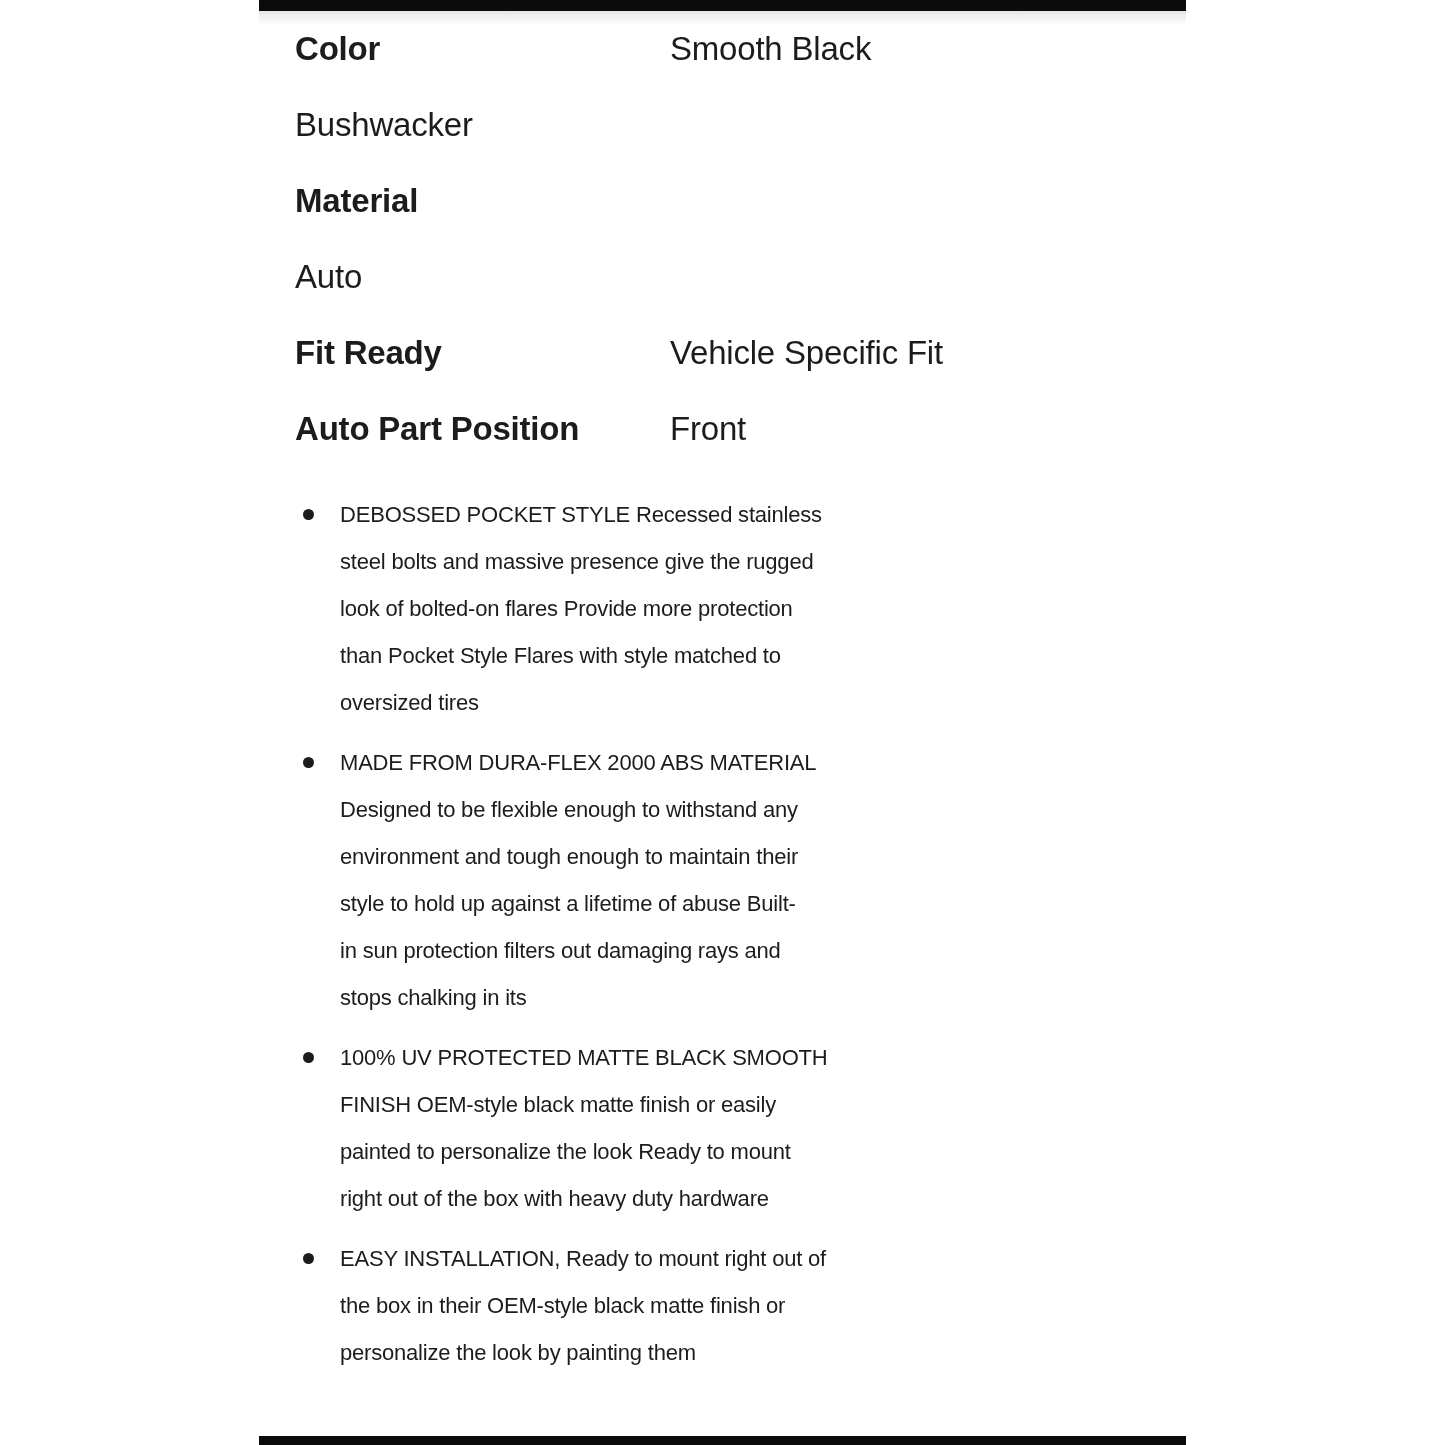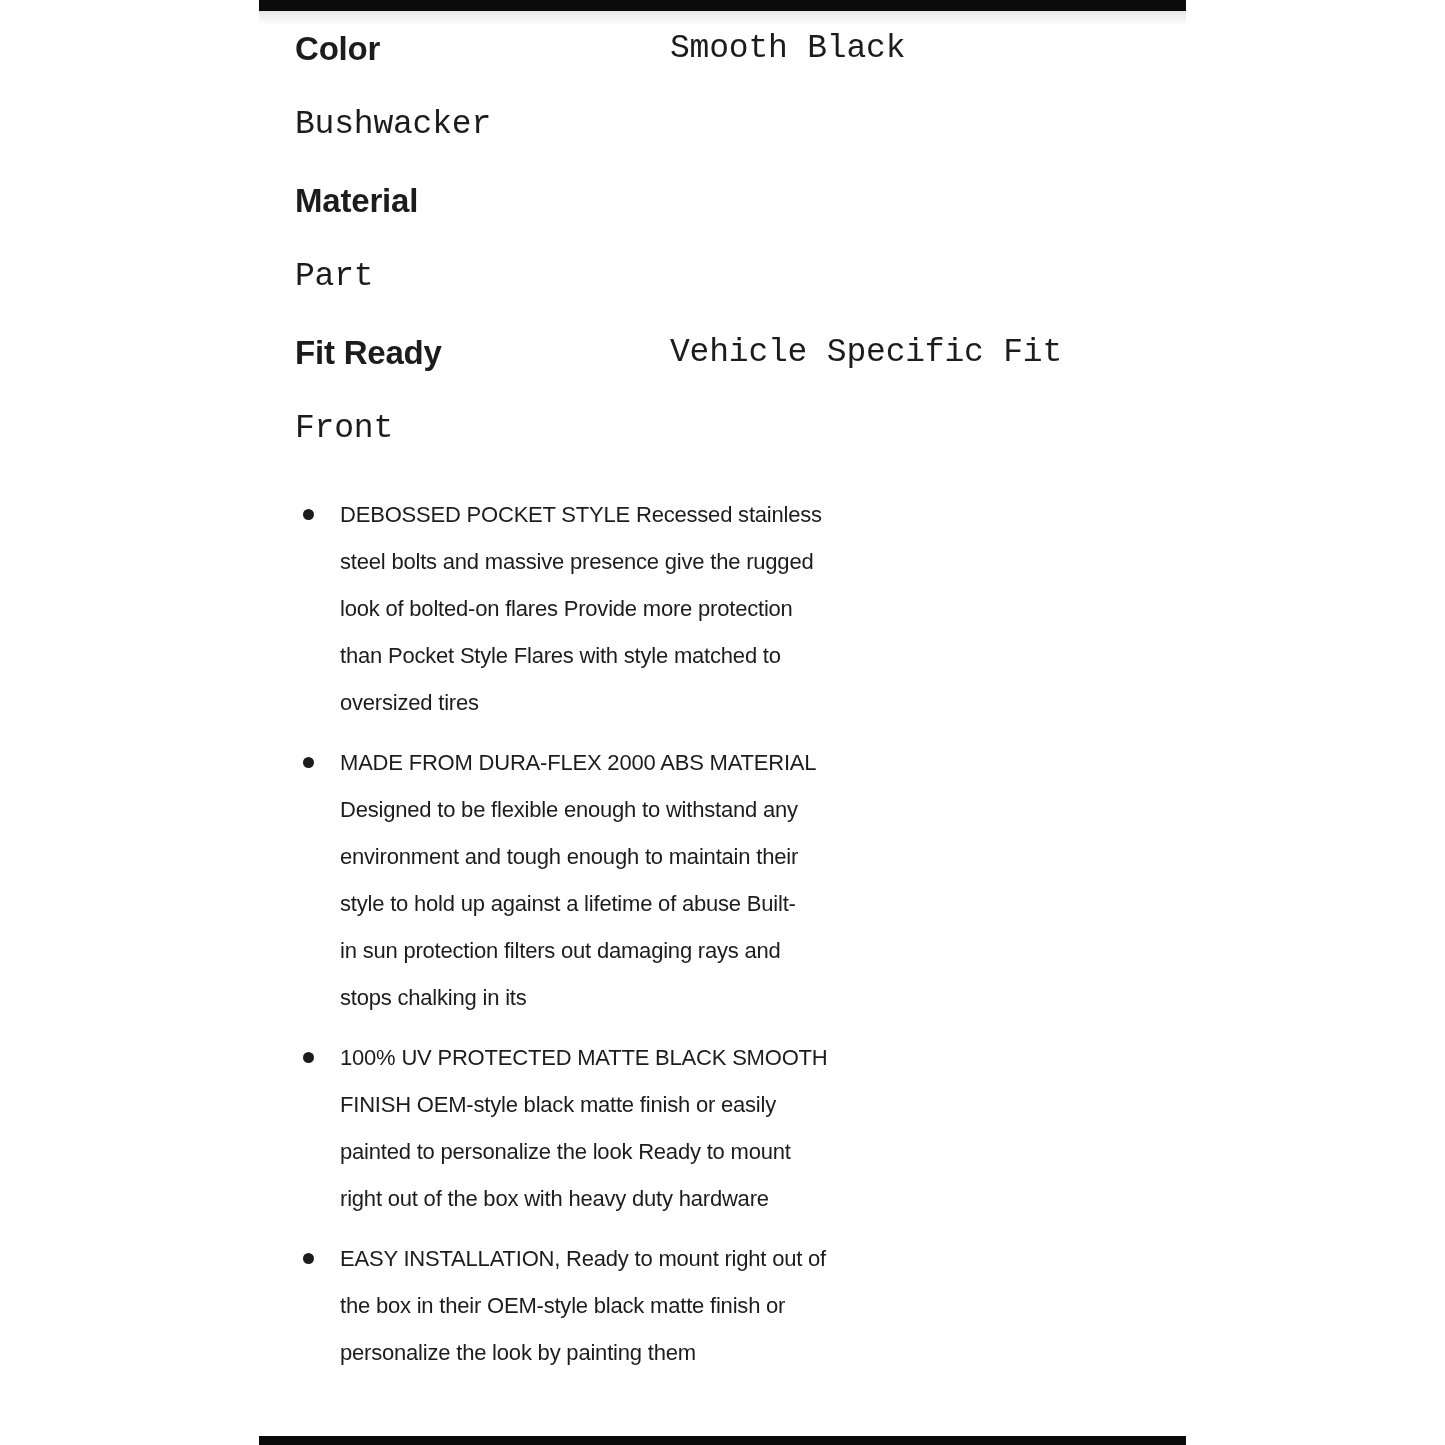--- a/index.html
+++ b/index.html
@@ -55,21 +55,20 @@
   }
   .spec-label {
     flex: none;
     width: 375px;
     padding-right: 30px;
     font-weight: bold;
     white-space: pre-line;
   }
   .spec-value {
     white-space: pre-line;
-    font-family: Liberation Mono, monospace;
   }
 
   .feature-bullets {
     list-style: none;
     margin-top: 39px;
   }
   .feature-bullet {
     display: flex;
     margin-bottom: 13px;
   }
@@ -107,27 +106,28 @@
       <div class="spec-label">Color</div>
       <div class="spec-value">Smooth Black</div>
     </div>
     <div class="spec-row">
       <div class="spec-value">Bushwacker</div>
     </div>
     <div class="spec-row">
       <div class="spec-label">Material</div>
     </div>
     <div class="spec-row">
-      <div class="spec-value">Part</div>
+      <div class="spec-value">Auto</div>
     </div>
     <div class="spec-row">
       <div class="spec-label">Fit Ready</div>
       <div class="spec-value">Vehicle Specific Fit</div>
     </div>
     <div class="spec-row">
+      <div class="spec-label">Auto Part Position</div>
       <div class="spec-value">Front</div>
     </div>
   </div>
 
   <ul class="feature-bullets">
     <li class="feature-bullet">
       <span class="bullet-marker">
           <span class="dot"></span>
         </span>
       <span class="bullet-text">DEBOSSED POCKET STYLE Recessed stainless

